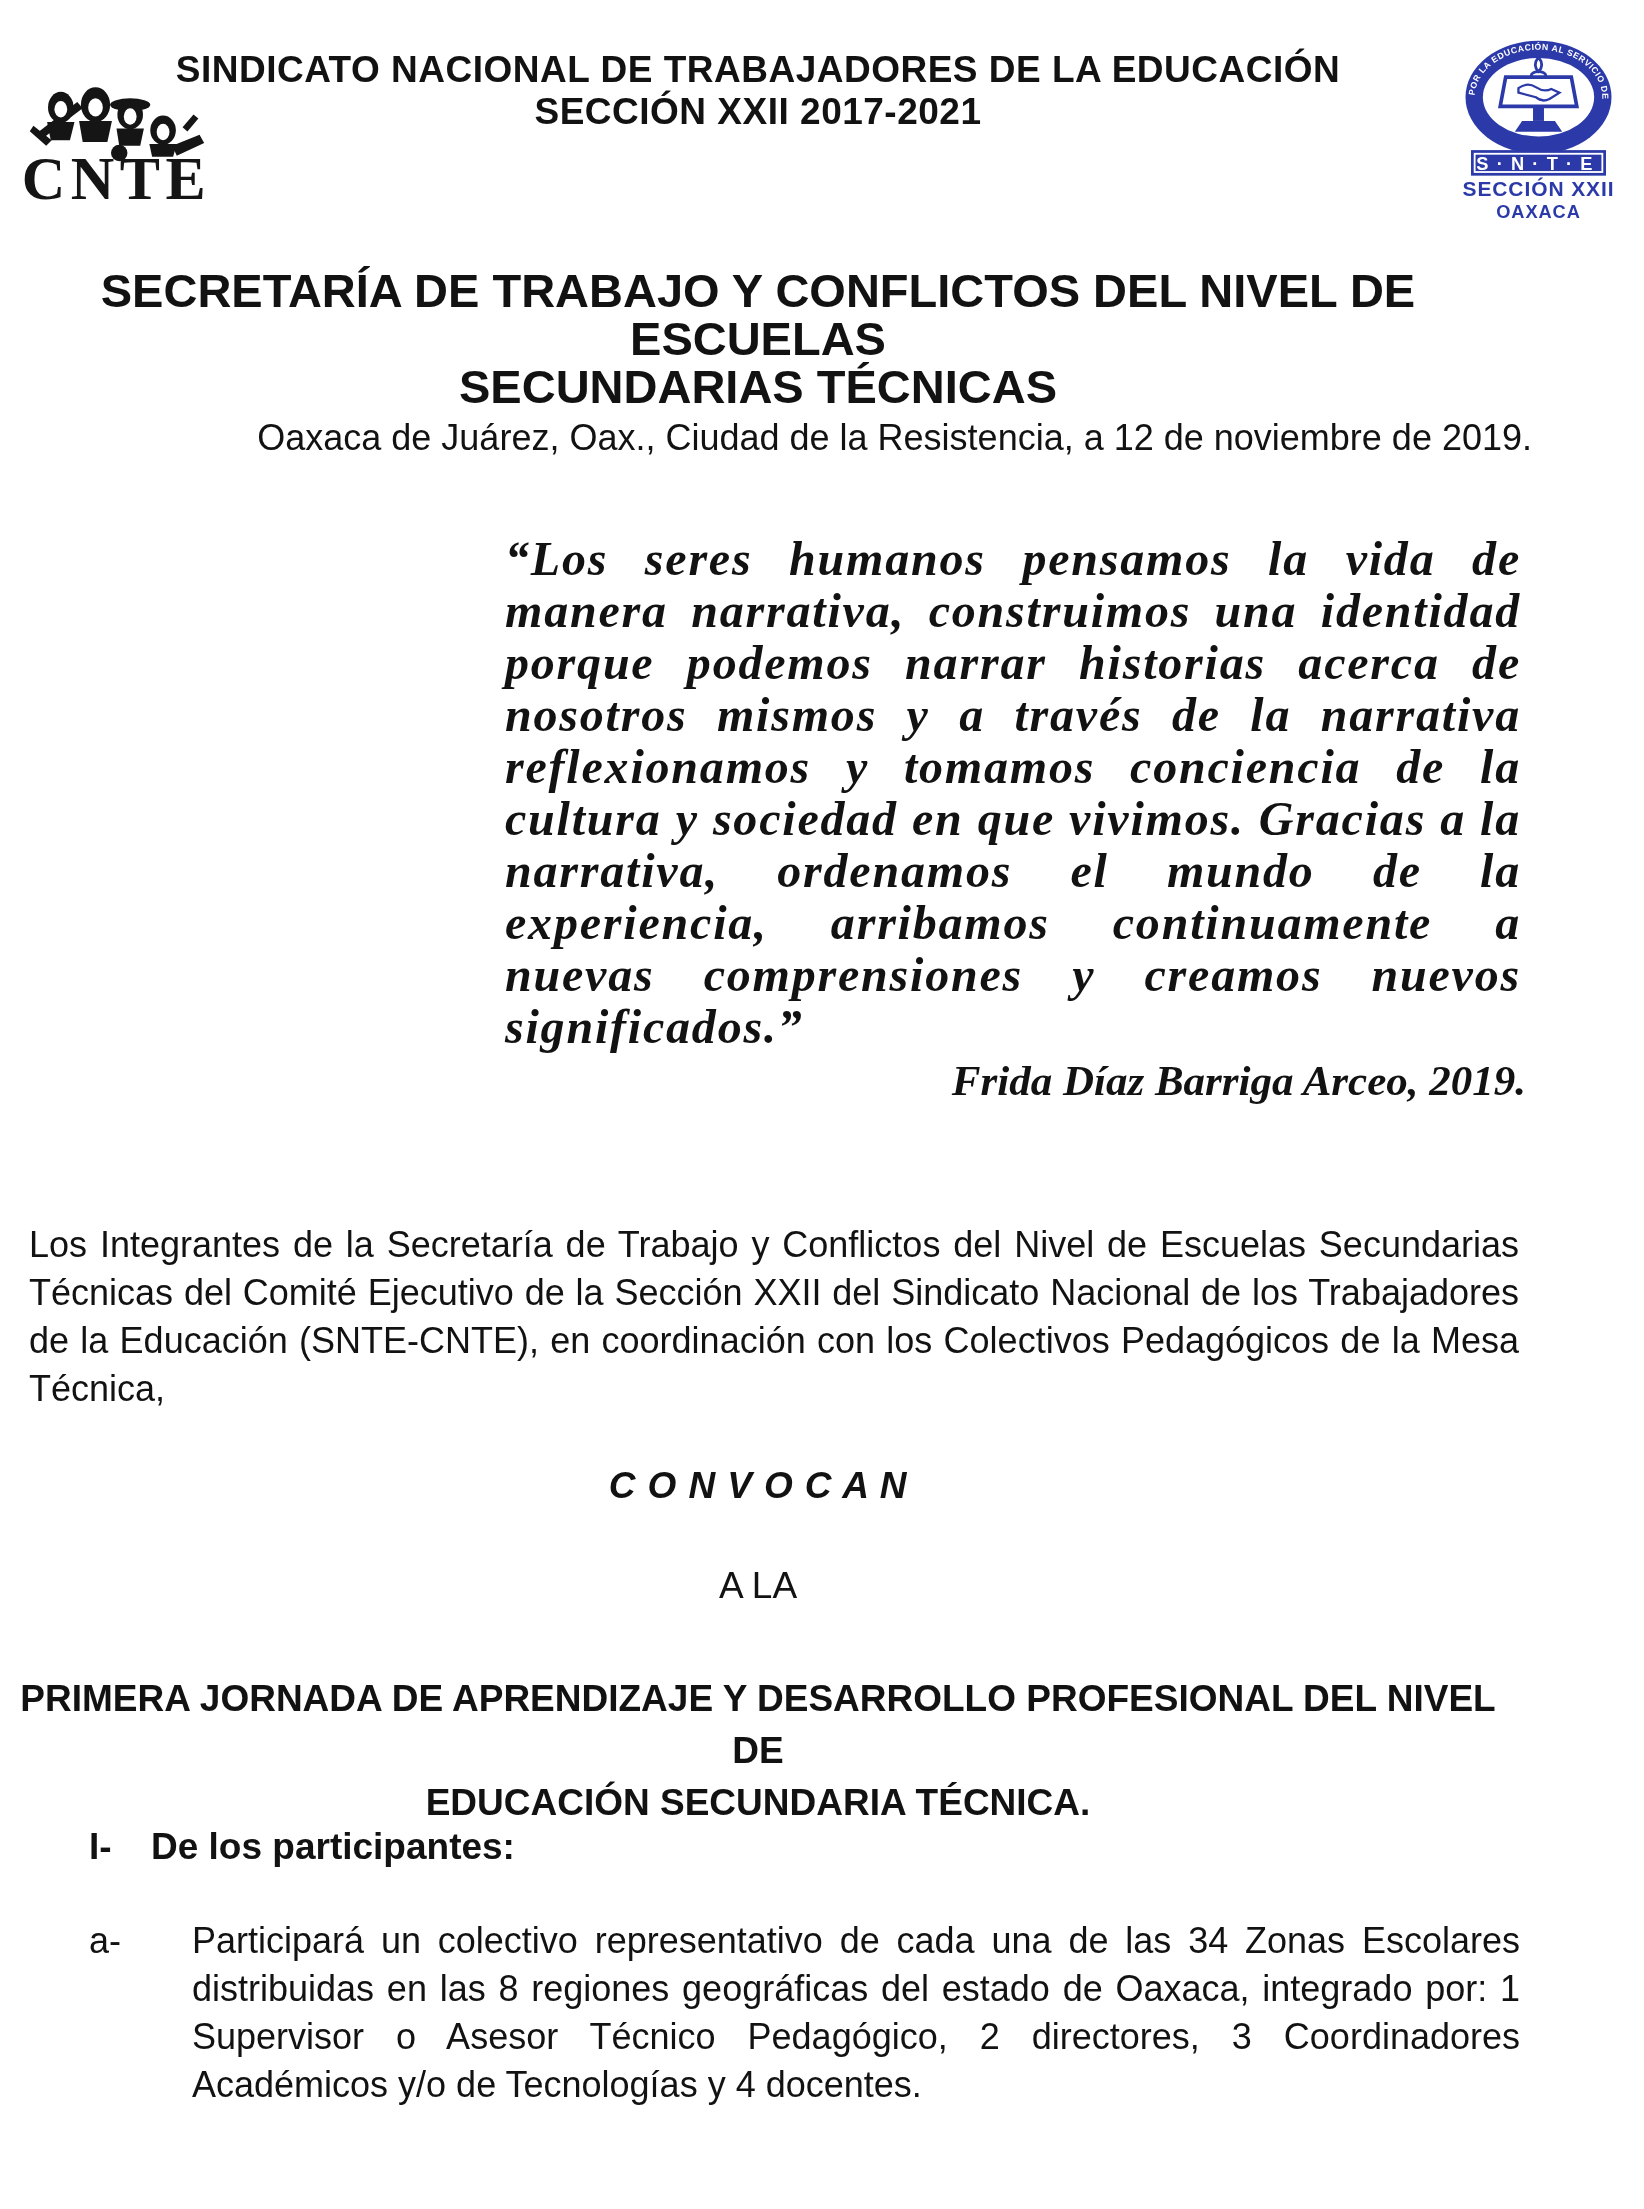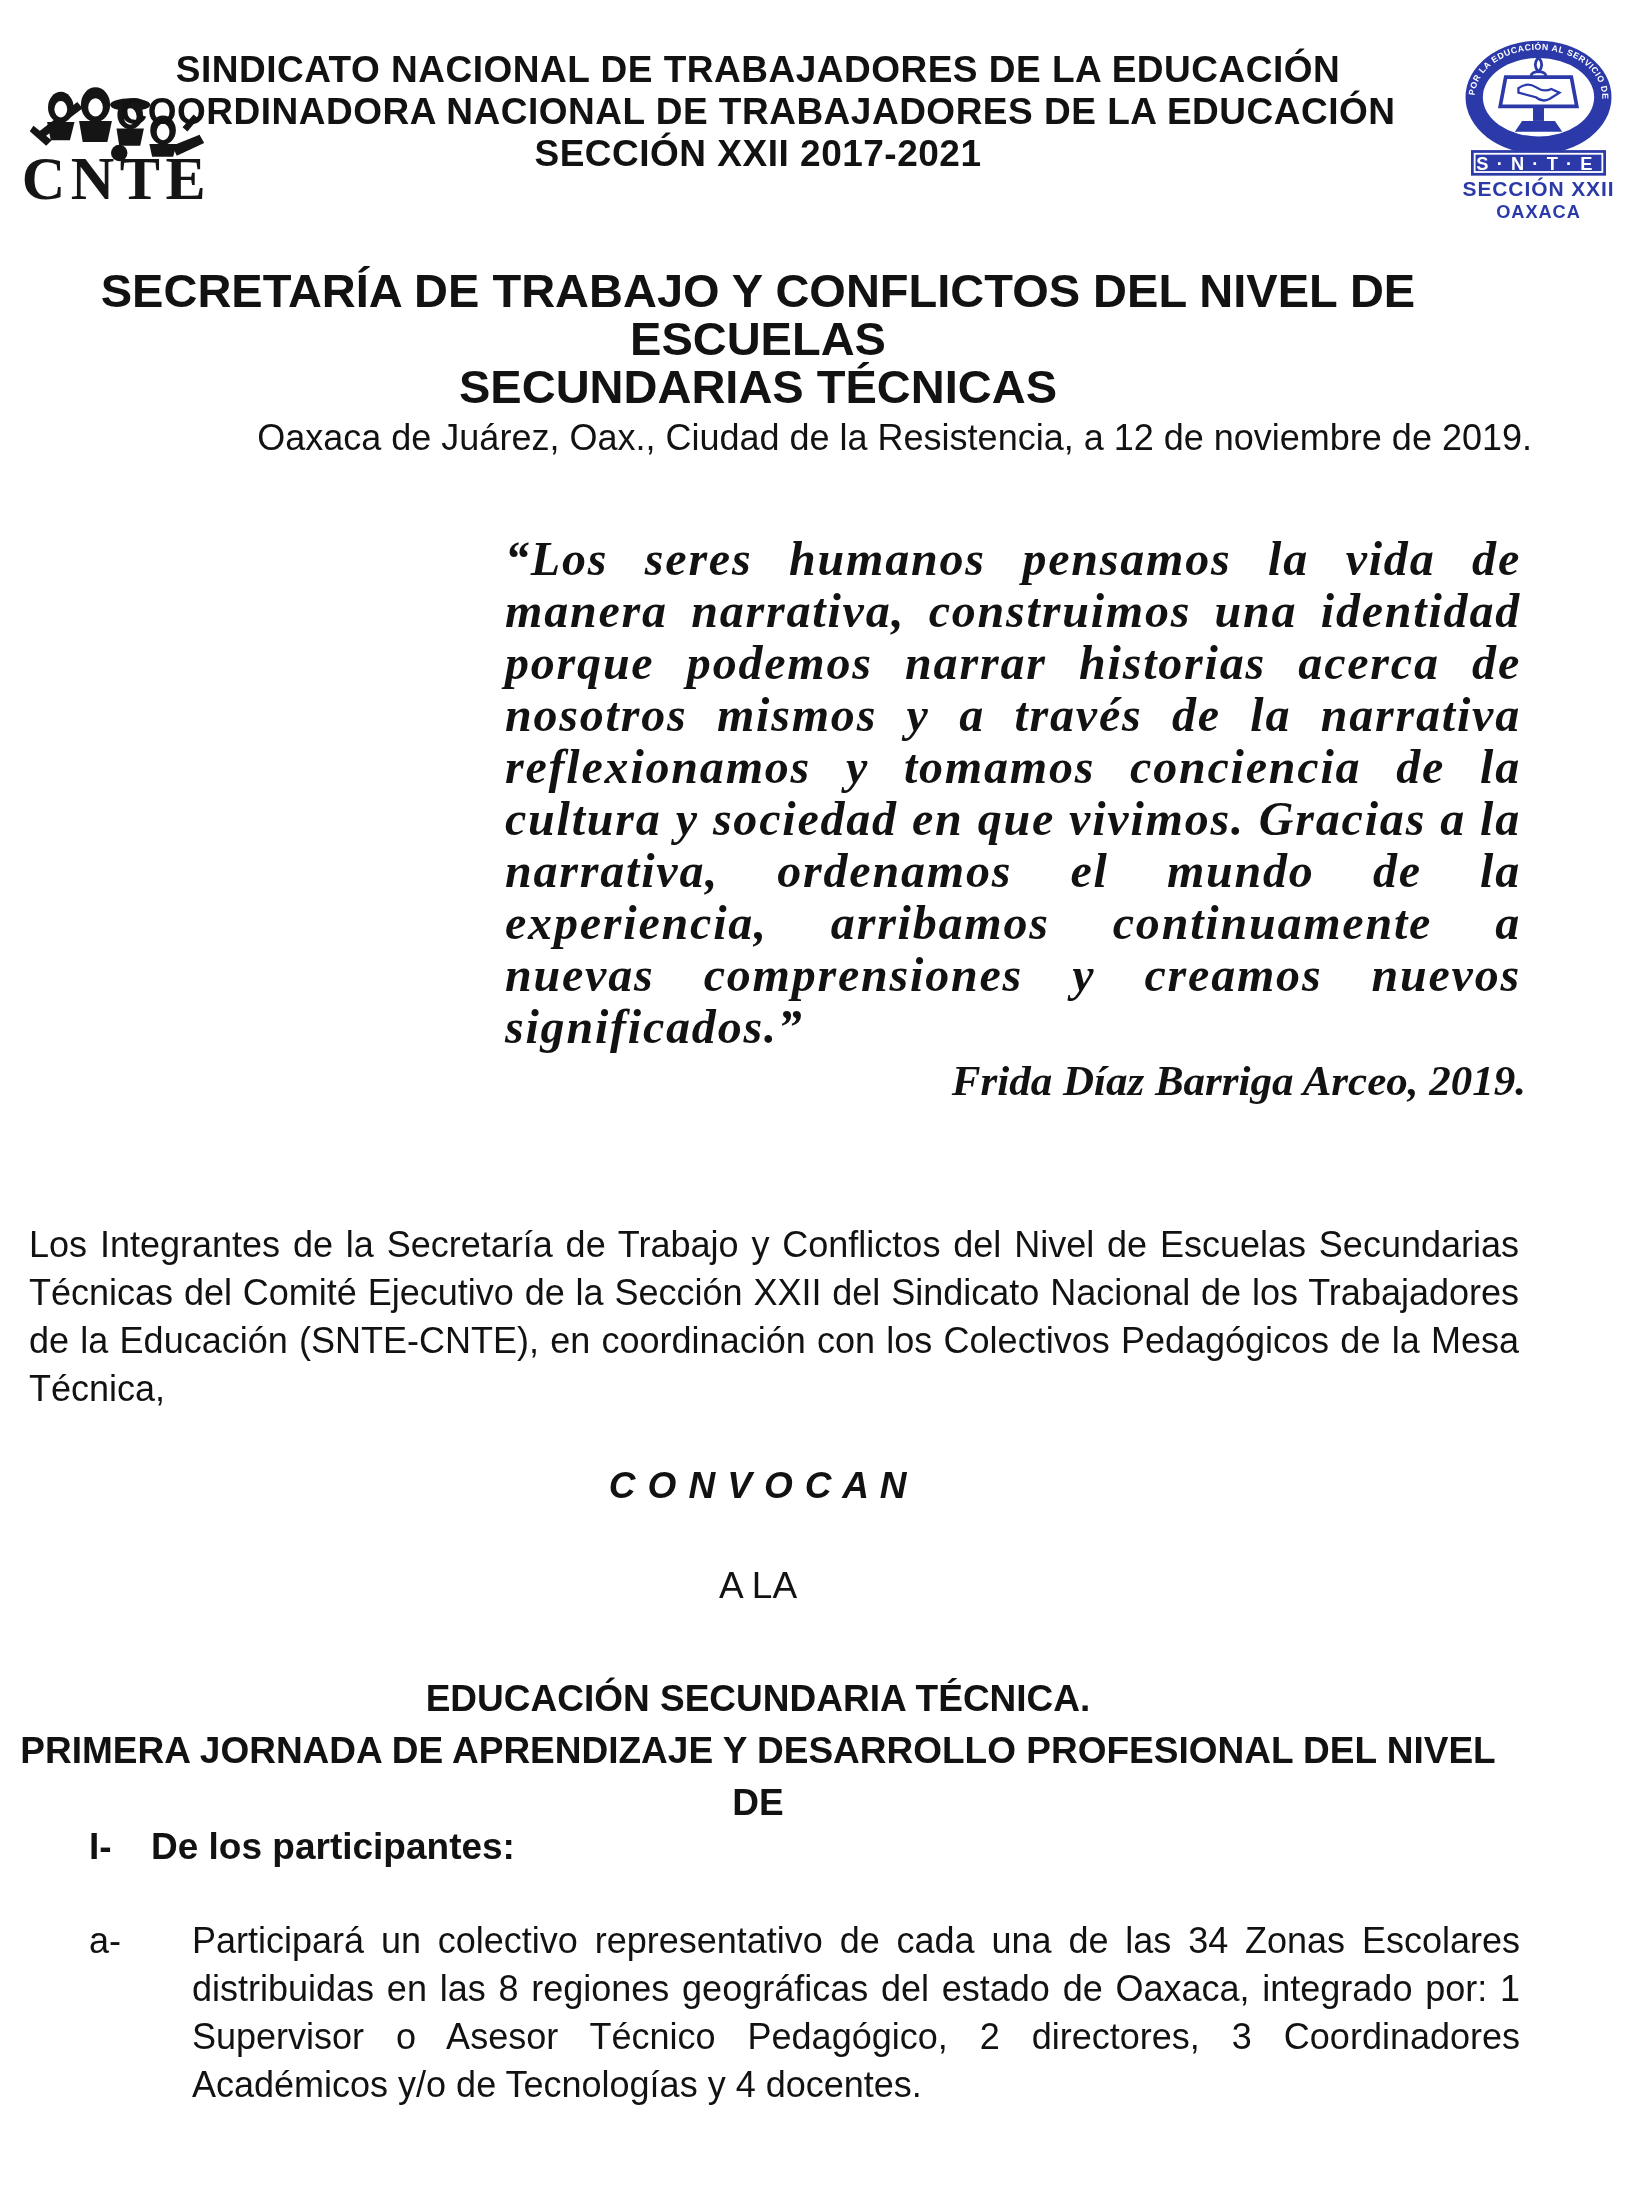--- a/index.html
+++ b/index.html
@@ -166,42 +166,41 @@
 
     <rect x="12" y="124" width="148" height="28" fill="#2b3aa8"></rect>
     <rect x="16" y="128" width="140" height="20" fill="none" stroke="#ffffff" stroke-width="2"></rect>
     <text x="86" y="146" text-anchor="middle" font-family="Liberation Sans, sans-serif" font-weight="bold" font-size="20" letter-spacing="9" fill="#ffffff">S·N·T·E</text>
     <text x="86" y="174" text-anchor="middle" font-family="Liberation Sans, sans-serif" font-weight="bold" font-size="23" letter-spacing="1" fill="#2b3aa8">SECCIÓN XXII</text>
     <text x="86" y="198" text-anchor="middle" font-family="Liberation Sans, sans-serif" font-weight="bold" font-size="20" letter-spacing="1" fill="#2b3aa8">OAXACA</text>
   </svg>
 
   <div class="center-col hdr-block">
     <div class="hdr-line">SINDICATO NACIONAL DE TRABAJADORES DE LA EDUCACIÓN</div>
-    <div class="hdr-line">COORDINADORA NACIONAL DE TRABAJADORES DE LA EDUCACIÓN</div>
     <div class="hdr-line">SECCIÓN XXII 2017-2021</div>
   </div>
 
   <div class="center-col sec-block">
     <div class="sec-line">SECRETARÍA DE TRABAJO Y CONFLICTOS DEL NIVEL DE ESCUELAS</div>
     <div class="sec-line">SECUNDARIAS TÉCNICAS</div>
   </div>
 
   <div class="dateline">Oaxaca de Juárez, Oax., Ciudad de la Resistencia, a 12 de noviembre de 2019.</div>
 
   <div class="quote">“Los seres humanos pensamos la vida de manera narrativa, construimos una identidad porque podemos narrar historias acerca de nosotros mismos y a través de la narrativa reflexionamos y tomamos conciencia de la cultura y sociedad en que vivimos. Gracias a la narrativa, ordenamos el mundo de la experiencia, arribamos continuamente a nuevas comprensiones y creamos nuevos significados.”</div>
   <div class="attribution">Frida Díaz Barriga Arceo, 2019.</div>
 
   <div class="intro">Los Integrantes de la Secretaría de Trabajo y Conflictos del Nivel de Escuelas Secundarias Técnicas del Comité Ejecutivo de la Sección XXII del Sindicato Nacional de los Trabajadores de la Educación (SNTE-CNTE), en coordinación con los Colectivos Pedagógicos de la Mesa Técnica,</div>
 
   <div class="center-col convocan">C O N V O C A N</div>
   <div class="center-col ala">A LA</div>
 
   <div class="center-col event-block">
+    <div class="event-line">PRIMERA JORNADA DE APRENDIZAJE Y DESARROLLO PROFESIONAL DEL NIVEL DE</div>
     <div class="event-line">EDUCACIÓN SECUNDARIA TÉCNICA.</div>
-    <div class="event-line">PRIMERA JORNADA DE APRENDIZAJE Y DESARROLLO PROFESIONAL DEL NIVEL DE</div>
   </div>
 
   <div class="section-heading">
     <span class="numeral">I-</span>
     <span>De  los participantes:</span>
   </div>
 
   <div class="list-item">
     <span class="marker">a-</span>
     <span class="text">Participará un colectivo representativo de cada una de las 34 Zonas Escolares distribuidas en las 8 regiones geográficas del estado de Oaxaca, integrado por: 1 Supervisor o Asesor Técnico Pedagógico, 2 directores, 3 Coordinadores Académicos y/o de Tecnologías y 4 docentes.</span>

